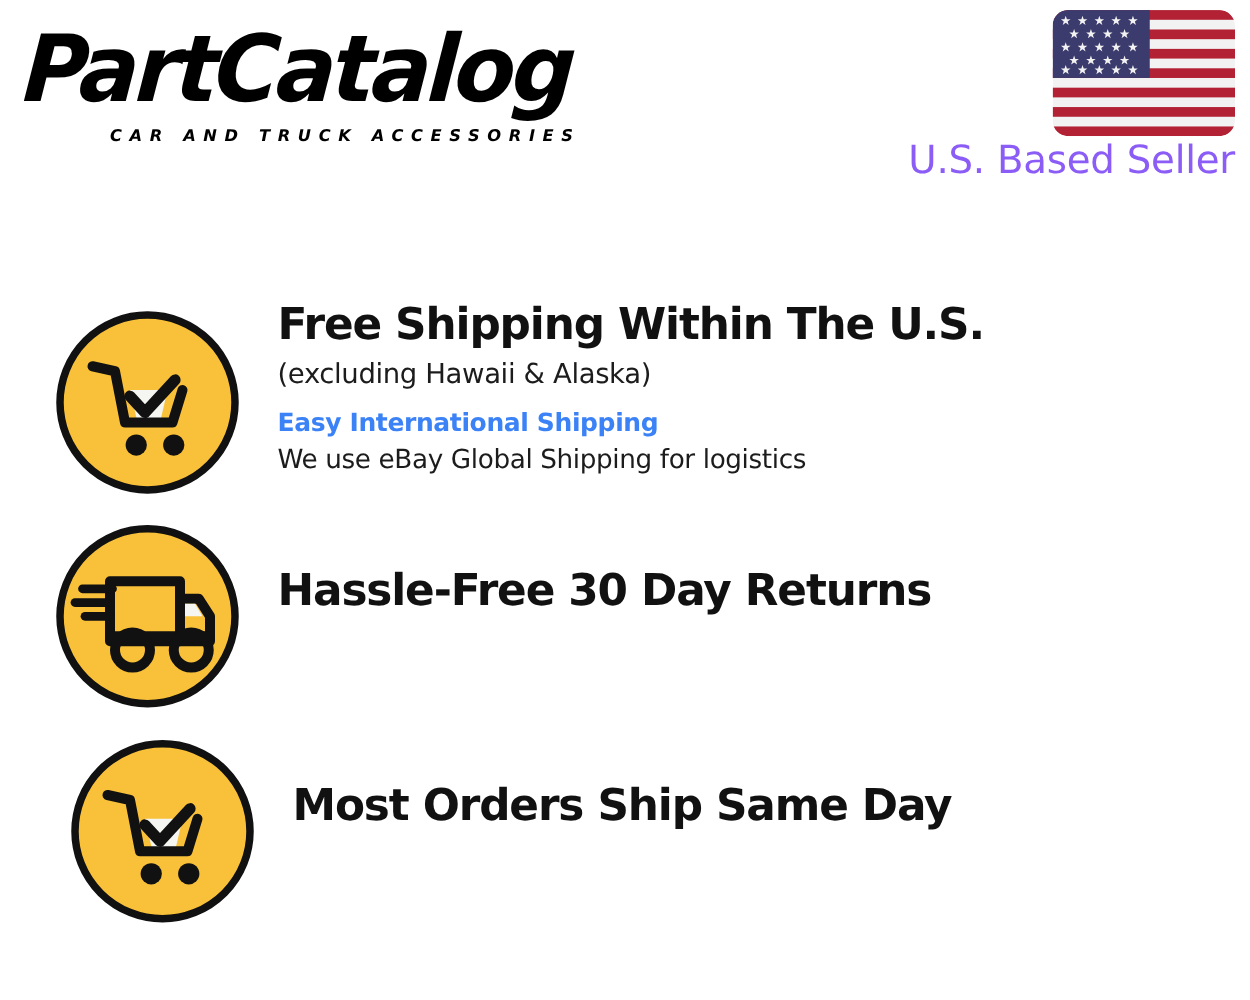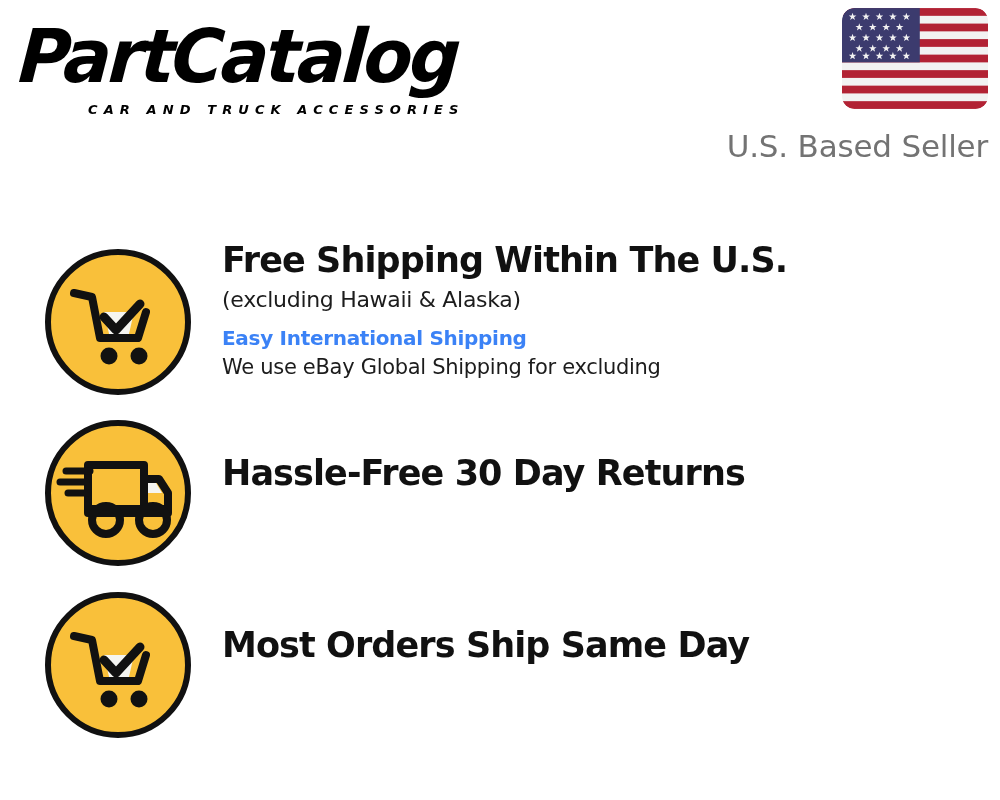--- a/index.html
+++ b/index.html
@@ -72,47 +72,47 @@
   .flag-icon {
     display: block;
     margin-left: auto;
     width: 146px;
     height: 101px;
     border-radius: 12px;
     overflow: hidden;
   }
   .seller-text {
     display: block;
-    margin-top: 18px;
+    margin-top: 0;
     font-family: "DejaVu Sans", sans-serif;
     font-weight: 400;
     font-size: 31px;
     line-height: 38px;
-    color: #737373;
+    color: #8b5cf6;
     white-space: nowrap;
     letter-spacing: -0.2px;
   }
 
   
   .features {
     position: absolute;
     left: 0;
     top: 236px;
     width: 1000px;
   }
   .feature-row {
     position: absolute;
     left: 0;
     width: 845px;
     display: flex;
     align-items: flex-start;
   }
   .feature-row.row-0 { top: 0px;   height: 170px; }
   .feature-row.row-1 { top: 171px; height: 171px; }
-  .feature-row.row-2 { top: 343px; height: 171px; }
+  .feature-row.row-2 { top: 343px; height: 171px; margin-left: 12px; }
 
   .feature-icon {
     flex: 0 0 auto;
     width: 152px;
     margin-left: 42px;
     height: 152px;
     display: block;
   }
   .feature-row.row-0 .feature-icon { margin-top: 10px; }
   .feature-row.row-1 .feature-icon { margin-top: 10px; }
@@ -233,21 +233,21 @@
       <path d="M62 66 L92 66 L86 92 L68 92 Z" fill="#F5F5F1"></path>
       <path d="M32 47 L50 51 L58 92 L96 92 L104 66" fill="none" stroke="#111111" stroke-width="8" stroke-linecap="round" stroke-linejoin="round"></path>
       <path d="M62 71 L74 84 L98 58" fill="none" stroke="#111111" stroke-width="9" stroke-linecap="round" stroke-linejoin="round"></path>
       <circle cx="67" cy="110" r="8.5" fill="#111111"></circle>
       <circle cx="97" cy="110" r="8.5" fill="#111111"></circle>
     </svg>
     <div class="feature-text">
       <div class="feature-title">Free Shipping Within The U.S.</div>
       <div class="feature-note">(excluding Hawaii &amp; Alaska)</div>
       <div class="feature-sub-strong">Easy International Shipping</div>
-      <div class="feature-sub">We use eBay Global Shipping for excluding</div>
+      <div class="feature-sub">We use eBay Global Shipping for logistics</div>
     </div>
   </div>
 
   <div class="feature-row row-1">
     <svg class="feature-icon" viewBox="0 0 152 152" aria-hidden="true">
       <circle cx="76" cy="76" r="70" fill="#F9C03A" stroke="#111111" stroke-width="6"></circle>
       <path d="M46 48 L102 48 L102 96 L46 96 Z" fill="none" stroke="#111111" stroke-width="8" stroke-linejoin="round"></path>
       <path d="M102 62 L117 62 L126 76 L126 96 L102 96 Z" fill="none" stroke="#111111" stroke-width="8" stroke-linejoin="round"></path>
       <path d="M106 66 L114 66 L120 76 L106 76 Z" fill="#F5F5F1"></path>
       <rect x="44" y="88" width="84" height="9" fill="#111111"></rect>

